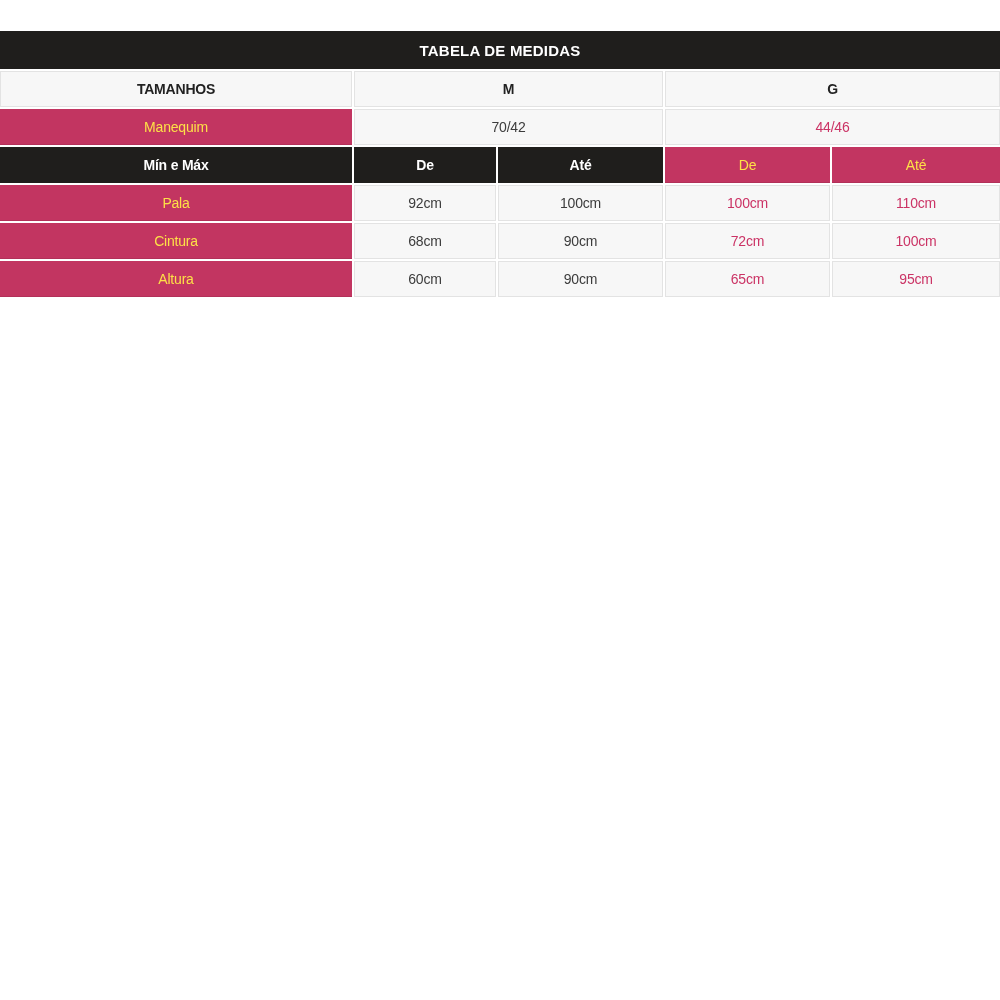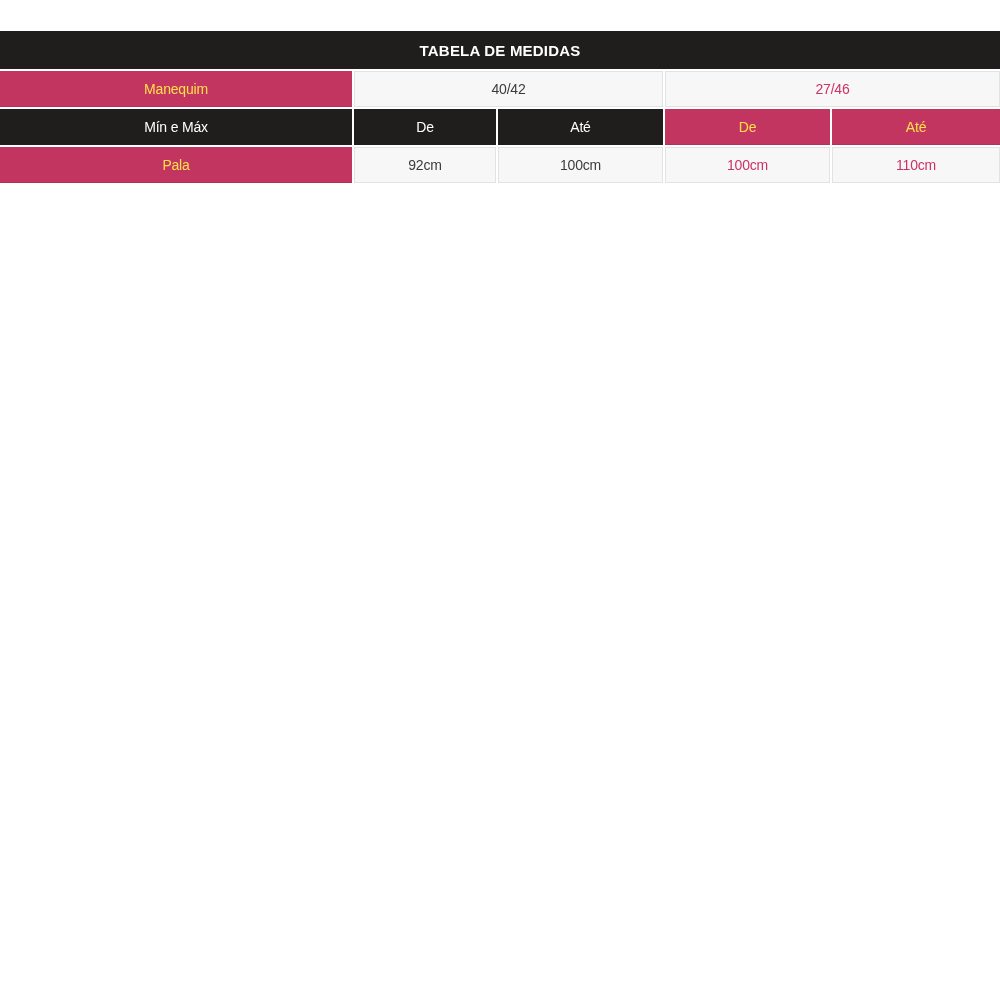--- a/index.html
+++ b/index.html
@@ -63,58 +63,78 @@
   }
   td.plain.pink-val { color: var(--pink-text); }
   td.pink {
     background: var(--pink);
     color: #fde047;
     box-shadow: inset 0 -1px 0 rgba(0,0,0,0.08);
   }
   td.dark {
     background: var(--dark);
     color: #ffffff;
+    font-weight: bold;
   }
 </style>
 </head>
 <body>
 
 <table class="size-chart">
   <colgroup>
     <col class="c-label">
     <col class="c-m-de">
     <col class="c-m-ate">
     <col class="c-g-de">
     <col class="c-g-ate">
   </colgroup>
 
   <tbody>
       <tr>
     <th class="title-cell" colspan="5">TABELA DE MEDIDAS</th>
   </tr>
 
+  <tr>
+    <td class="plain bold">TAMANHOS</td>
+    <td class="plain bold" colspan="2">M</td>
+    <td class="plain bold" colspan="2">G</td>
+  </tr>
 
   <tr>
     <td class="pink">Manequim</td>
-    <td class="plain" colspan="2">40/42</td>
-    <td class="plain pink-val" colspan="2">27/46</td>
+    <td class="plain" colspan="2">70/42</td>
+    <td class="plain pink-val" colspan="2">44/46</td>
   </tr>
 
   <tr>
     <td class="dark">Mín e Máx</td>
     <td class="dark">De</td>
     <td class="dark">Até</td>
     <td class="pink">De</td>
     <td class="pink">Até</td>
   </tr>
 
 
   <tr>
     <td class="pink">Pala</td>
     <td class="plain">92cm</td>
     <td class="plain">100cm</td>
     <td class="plain pink-val">100cm</td>
     <td class="plain pink-val">110cm</td>
   </tr>
 
+  <tr>
+    <td class="pink">Cintura</td>
+    <td class="plain">68cm</td>
+    <td class="plain">90cm</td>
+    <td class="plain pink-val">72cm</td>
+    <td class="plain pink-val">100cm</td>
+  </tr>
 
+  <tr>
+    <td class="pink">Altura</td>
+    <td class="plain">60cm</td>
+    <td class="plain">90cm</td>
+    <td class="plain pink-val">65cm</td>
+    <td class="plain pink-val">95cm</td>
+  </tr>
 </tbody>
   </table>
 
 </body></html>

